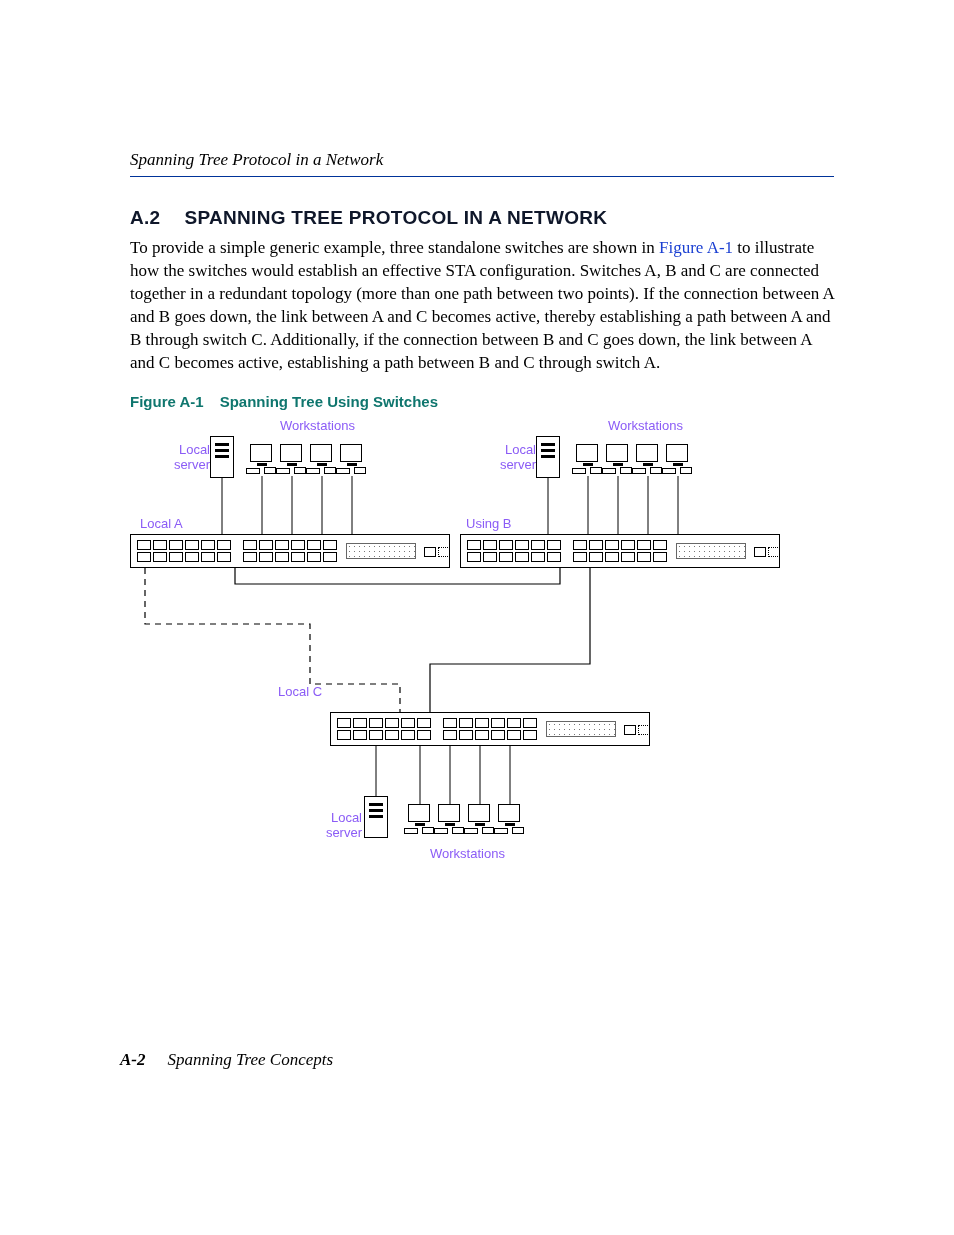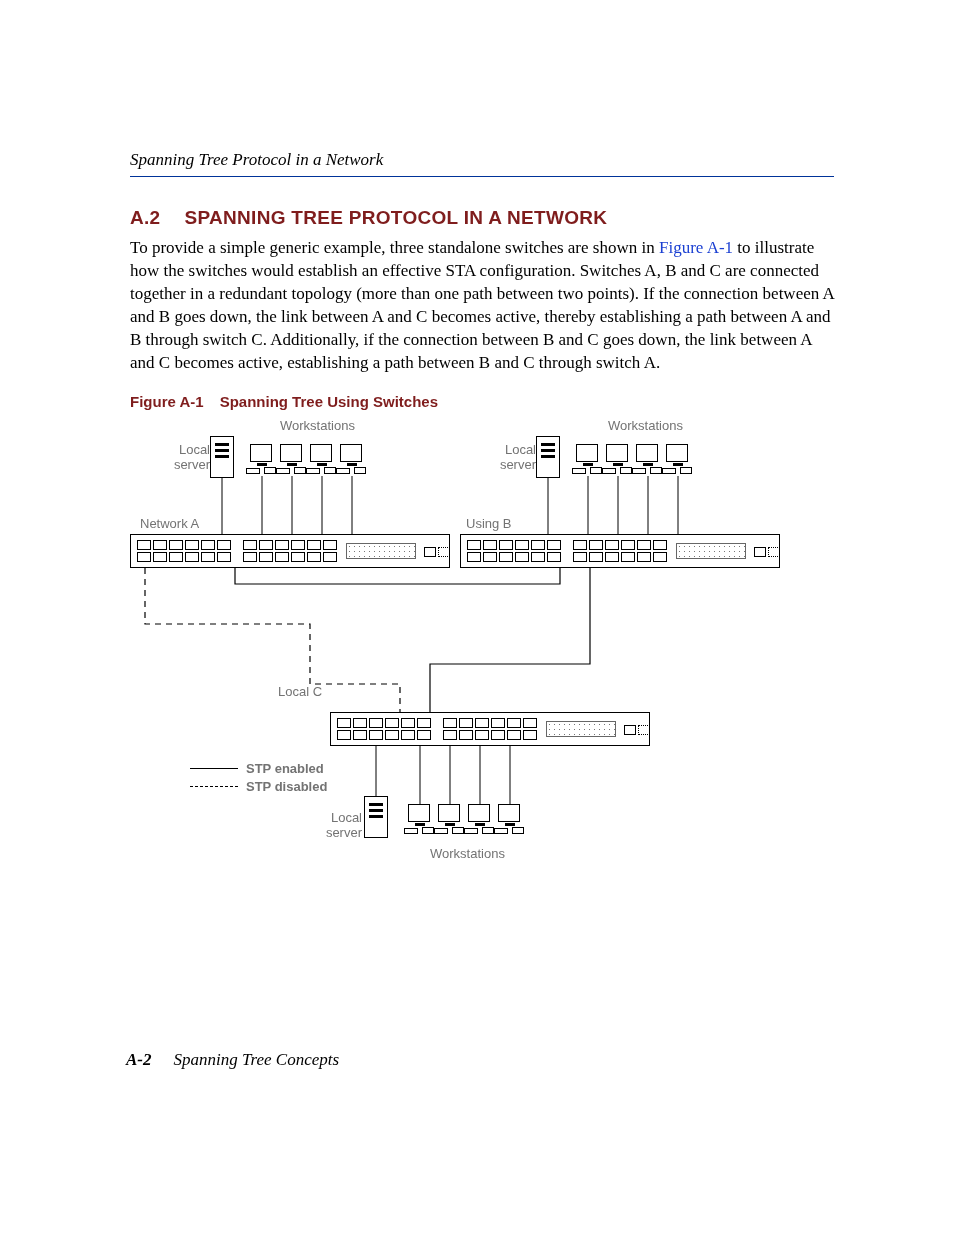--- a/index.html
+++ b/index.html
@@ -19,58 +19,58 @@
   .running-header {
     font-style: italic;
     font-size: 17px;
     padding-bottom: 6px;
     border-bottom: 1.5px solid #003399;
     margin-bottom: 30px;
   }
   .section-heading {
     font-family: Arial, Helvetica, sans-serif;
     font-weight: bold;
-    color: #7f1d1d;
+    color: #0f172a;
     font-size: 19px;
     letter-spacing: 0.3px;
     margin: 0 0 8px 0;
   }
   .section-heading .num {
     display: inline-block;
     margin-right: 24px;
   }
   .body-para {
     font-size: 17px;
     line-height: 1.35;
     margin: 0 0 18px 0;
     text-align: left;
   }
   .xref {
     color: #1a3fd2;
   }
   .figure-caption {
     font-family: Arial, Helvetica, sans-serif;
     font-weight: bold;
-    color: #7f1d1d;
+    color: #0f766e;
     font-size: 15px;
     margin: 6px 0 14px 0;
   }
   .figure-caption .fig-num {
     display: inline-block;
     margin-right: 16px;
   }
 
   
   .figure {
     position: relative;
     width: 660px;
     height: 450px;
     font-family: Arial, Helvetica, sans-serif;
     font-size: 13px;
-    color: #737373;
+    color: #8b5cf6;
   }
   .lbl { position: absolute; white-space: nowrap; }
   .switch {
     position: absolute;
     width: 320px;
     height: 34px;
     border: 1px solid #000;
     background: #fff;
     box-sizing: border-box;
   }
@@ -182,21 +182,21 @@
     width:48px; height:0;
     border-top:1.5px solid #000;
   }
   .legend-dash {
     width:48px; height:0;
     border-top:1.5px dashed #000;
   }
 
   .footer {
     position:absolute;
-    left:126px;
+    left:120px;
     bottom:165px;
     font-style: italic;
     font-size: 17px;
     text-align: right;
   }
   .footer .pg {
     font-weight: bold;
     font-style: italic;
     margin-right: 22px;
   }
@@ -263,21 +263,21 @@
     </svg>
 
     <div class="lbl" style="left:150px; top:-6px;">Workstations</div>
     <div class="lbl" style="left:478px; top:-6px;">Workstations</div>
 
     <div class="lbl" style="left:28px; top:18px; text-align:right; width:52px; white-space:pre-line;">Local
 server</div>
     <div class="lbl" style="left:354px; top:18px; text-align:right; width:52px; white-space:pre-line;">Local
 server</div>
 
-    <div class="lbl" style="left:10px; top:92px;">Network A</div>
+    <div class="lbl" style="left:10px; top:92px;">Local A</div>
     <div class="lbl" style="left:336px; top:92px;">Using B</div>
     <div class="lbl" style="left:148px; top:260px;">Local C</div>
 
     <div class="lbl" style="left:180px; top:386px; text-align:right; width:52px; white-space:pre-line;">Local
 server</div>
     <div class="lbl" style="left:300px; top:422px;">Workstations</div>
 
     <div class="server" style="left:80px; top:12px;">
         <div class="line3"></div>
       </div>
@@ -532,30 +532,20 @@
         <div class="kb"></div>
         <div class="mouse"></div>
       </div>
     <div class="ws" style="left:368px; top:380px;">
         <div class="mon"></div>
         <div class="base"></div>
         <div class="kb"></div>
         <div class="mouse"></div>
       </div>
 
-    <div class="legend">
-      <div class="legend-row">
-        <div class="legend-line"></div>
-        <span>STP enabled</span>
-      </div>
-      <div class="legend-row">
-        <div class="legend-dash"></div>
-        <span>STP disabled</span>
-      </div>
-    </div>
 
   </div>
 
   <div class="footer">
     <span class="pg">A-2</span><span>Spanning Tree Concepts</span>
   </div>
 
 </div>
 
 </body></html>

